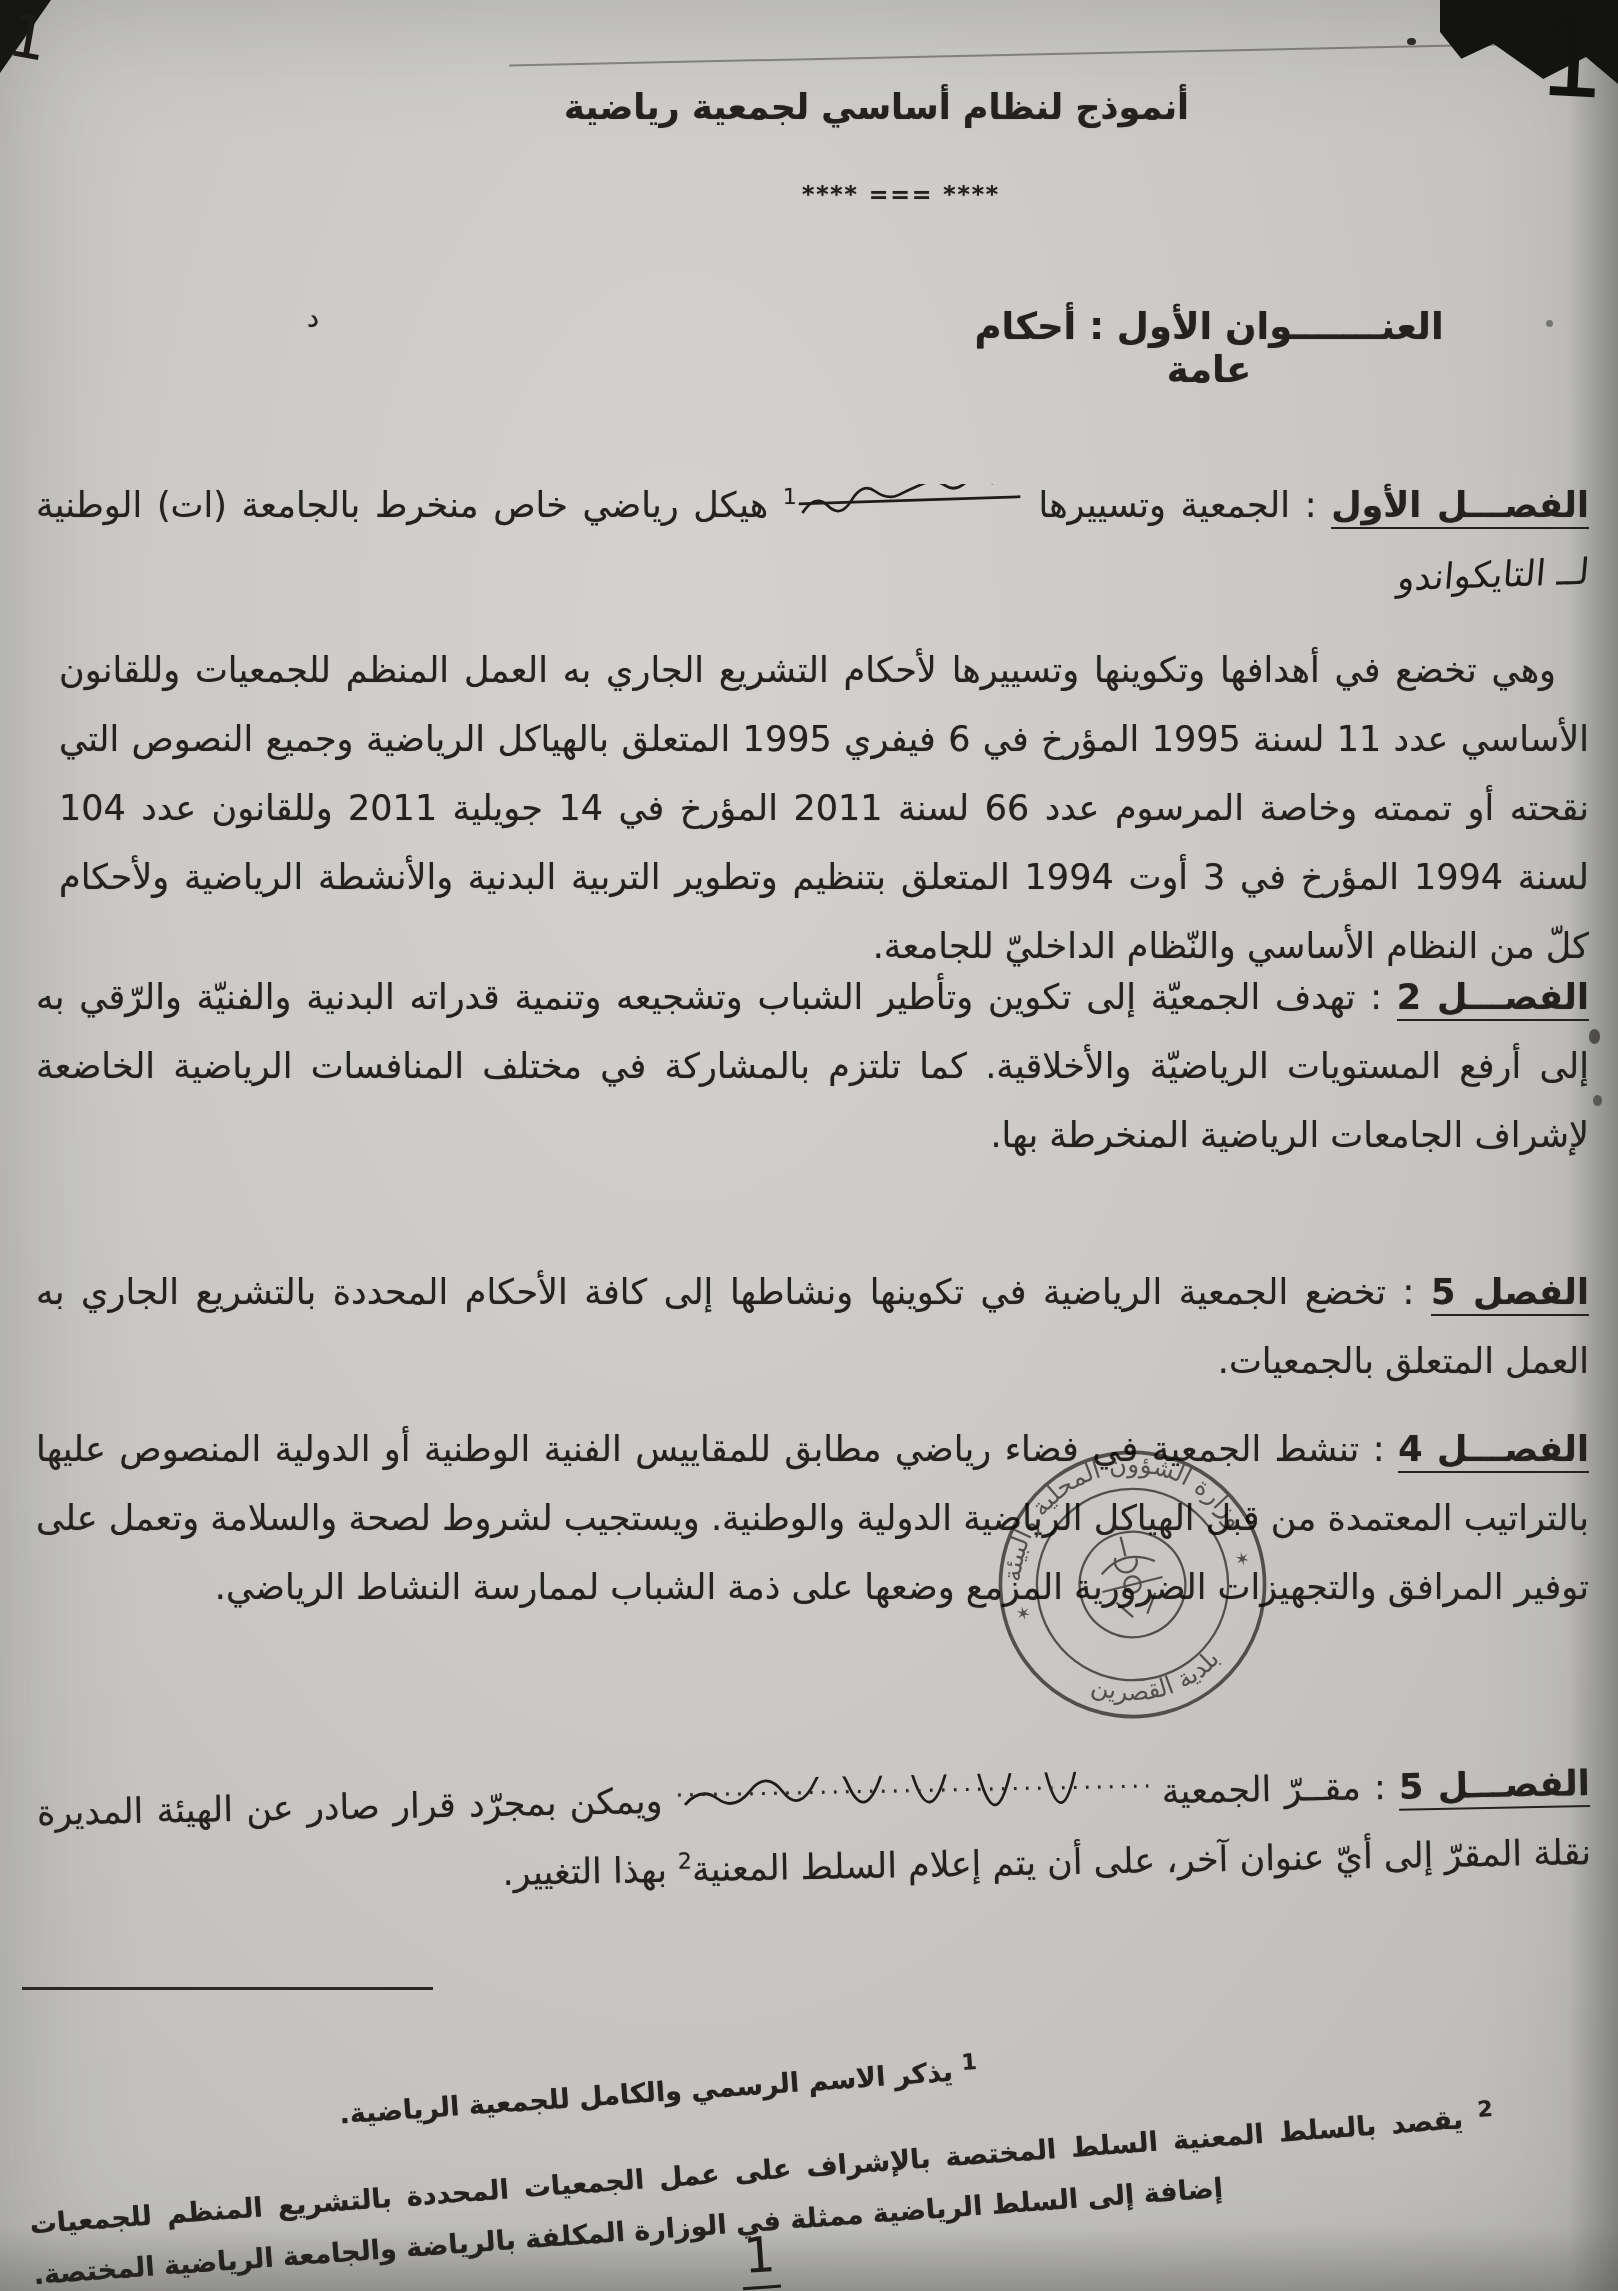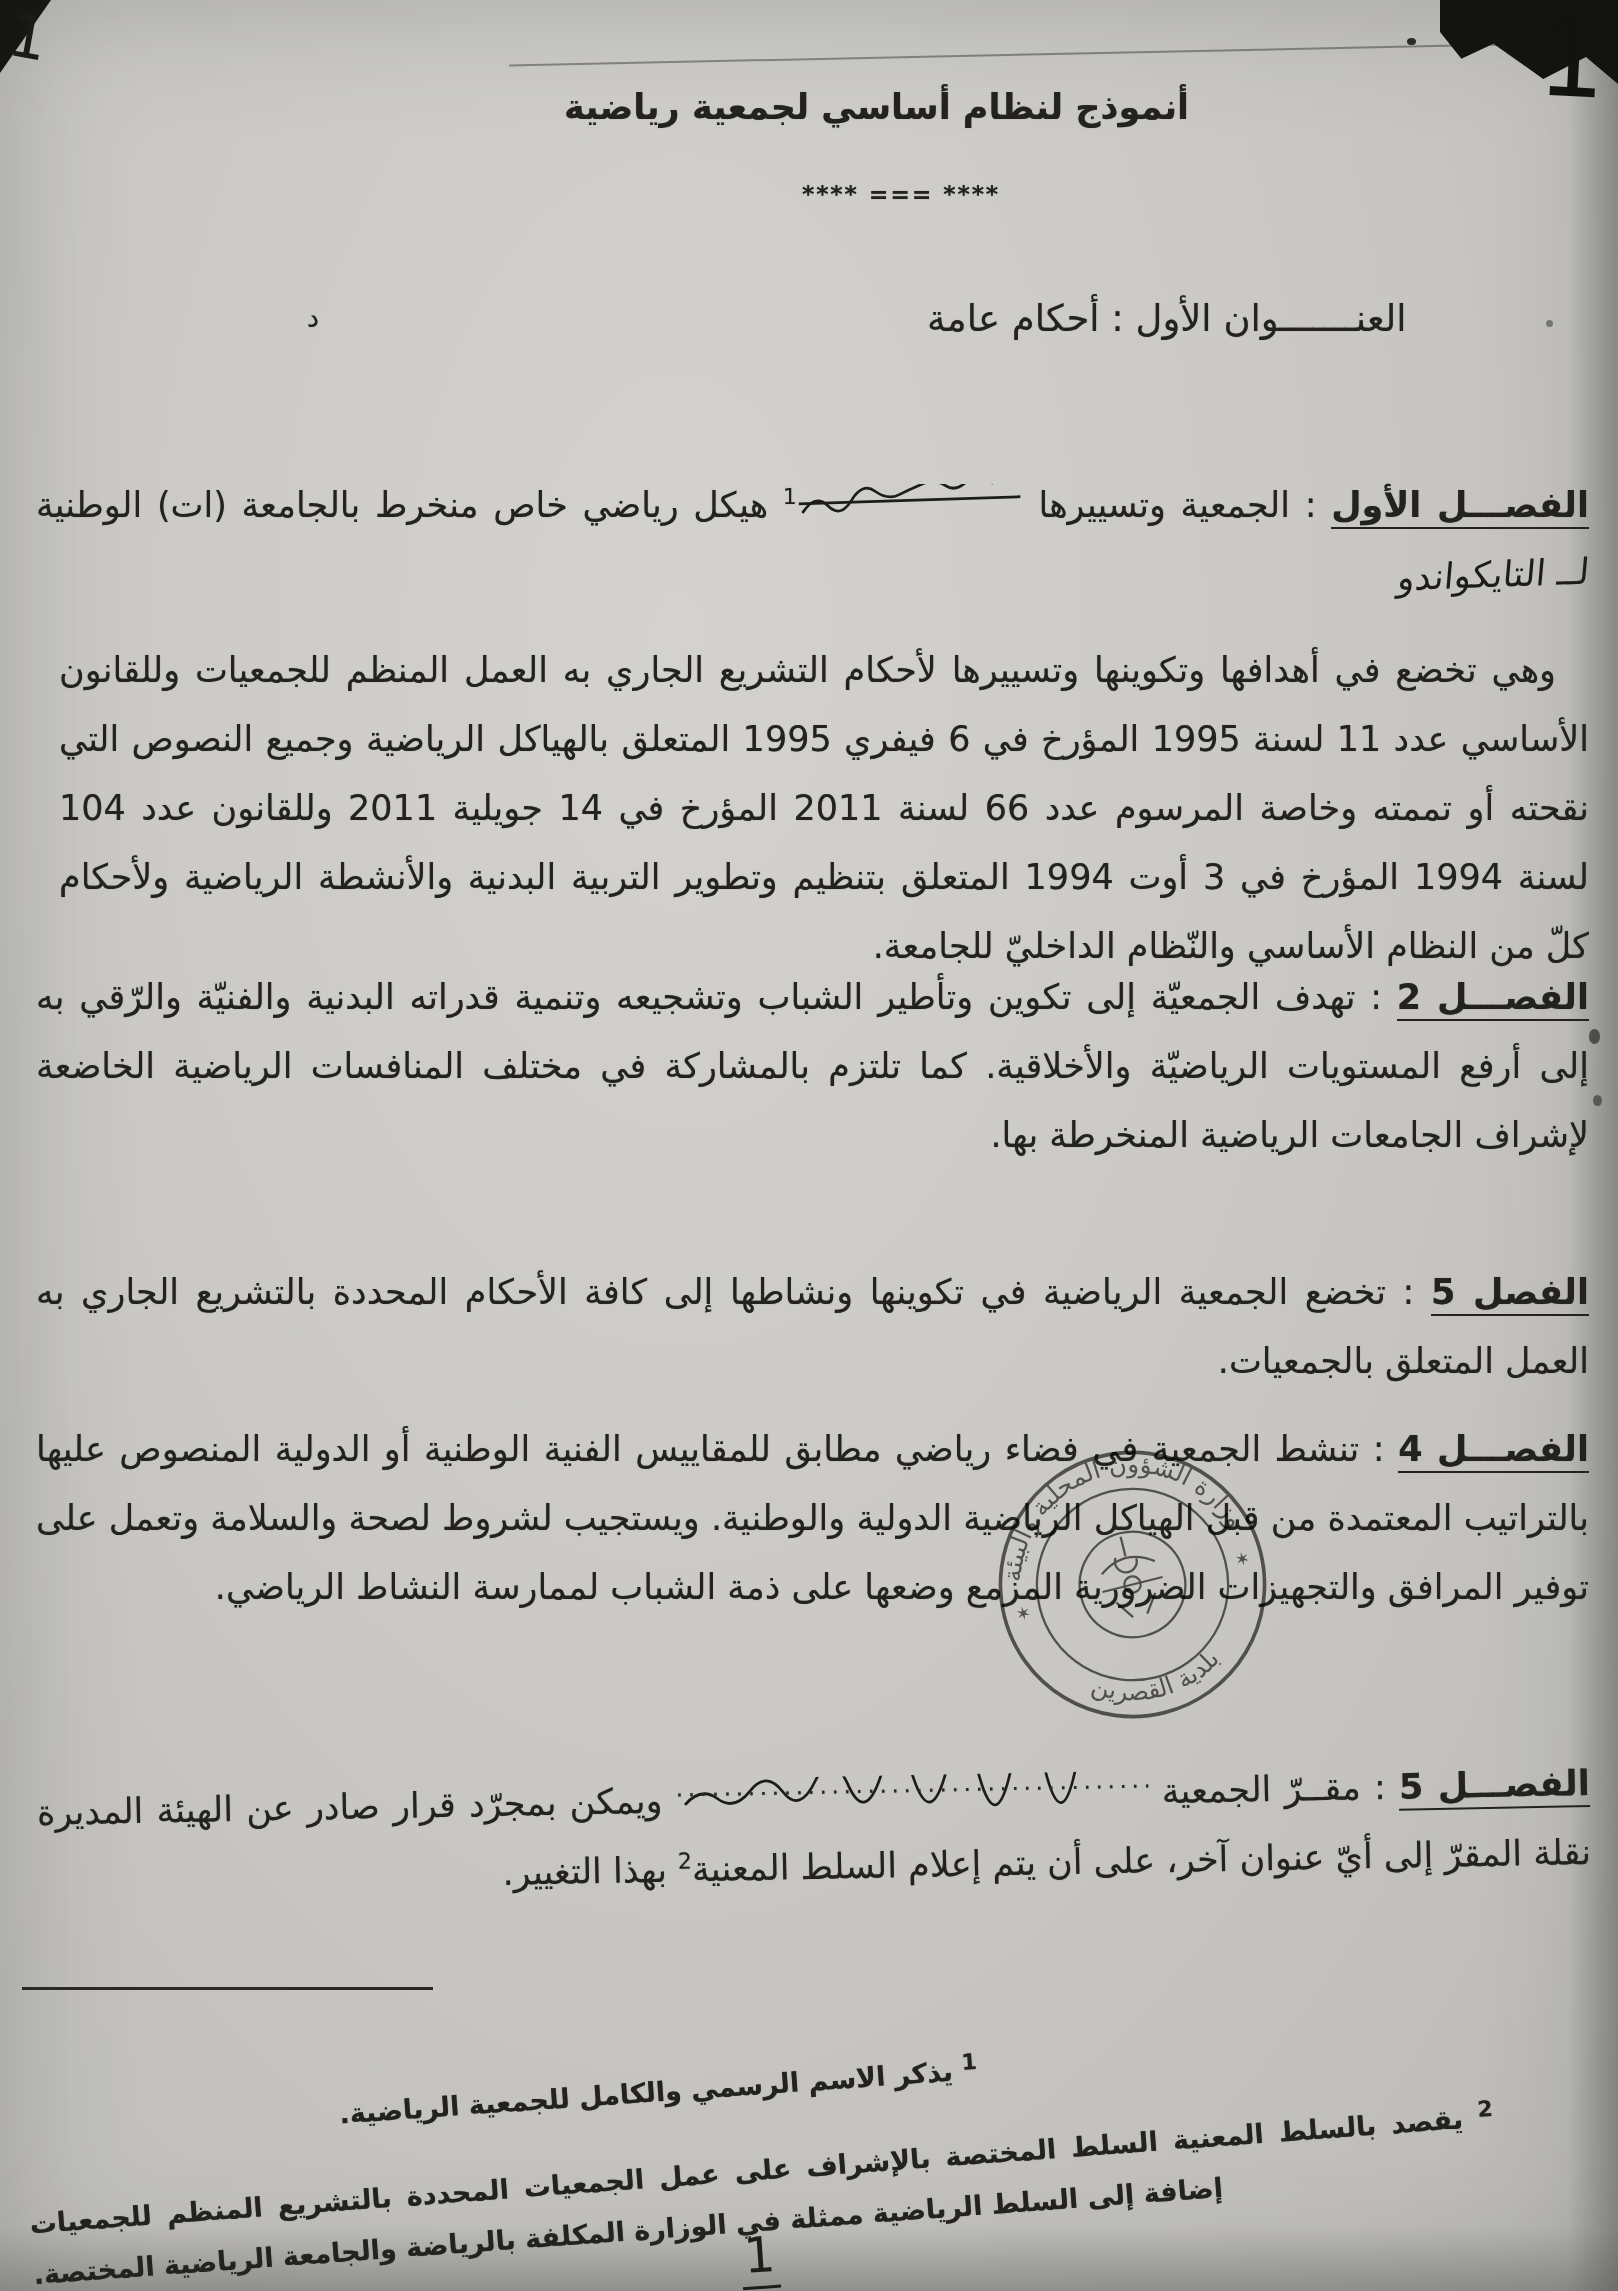--- a/index.html
+++ b/index.html
@@ -27,22 +27,22 @@
   }
   .doc-title{
     position:absolute;top:87px;left:564px;width:627px;text-align:left;direction:rtl;
     font-size:35px;font-weight:bold;z-index:2;
   }
   .separator-marks{
     position:absolute;top:180px;left:792px;width:218px;text-align:center;
     font-size:23.6px;font-weight:bold;letter-spacing:1.8px;z-index:2;
   }
   .section-heading{
-    position:absolute;top:297px;left:927px;width:564px;text-align:left;direction:rtl;
-    font-size:37px;font-weight:normal;z-index:2;
+    position:absolute;top:305px;left:927px;width:564px;text-align:center;direction:rtl;
+    font-size:37px;font-weight:bold;z-index:2;
   }
   .stray-mark{position:absolute;top:302px;left:307px;font-size:27px;z-index:2;}
   .art1{top:471px;}
   .intro{top:636px;text-indent:33px;margin-left:23px;}
   .art2{top:963px;}
   .art3{top:1258px;}
   .art4{top:1415px;}
   .art5{top:1749px;transform:rotate(-1.1deg);transform-origin:right top;}
   .hw{
     display:inline-block;transform:skewX(-7deg) rotate(-2deg);

